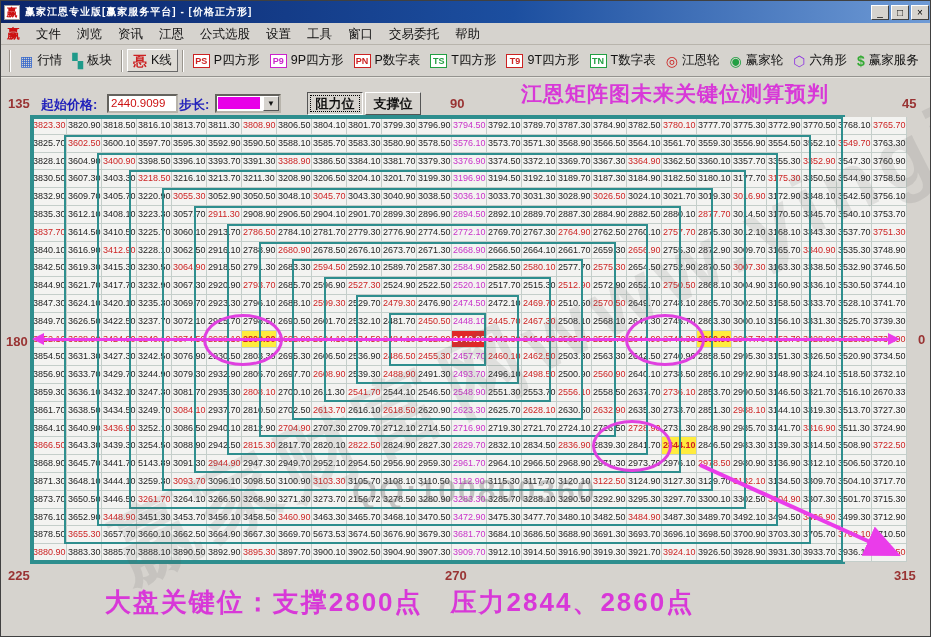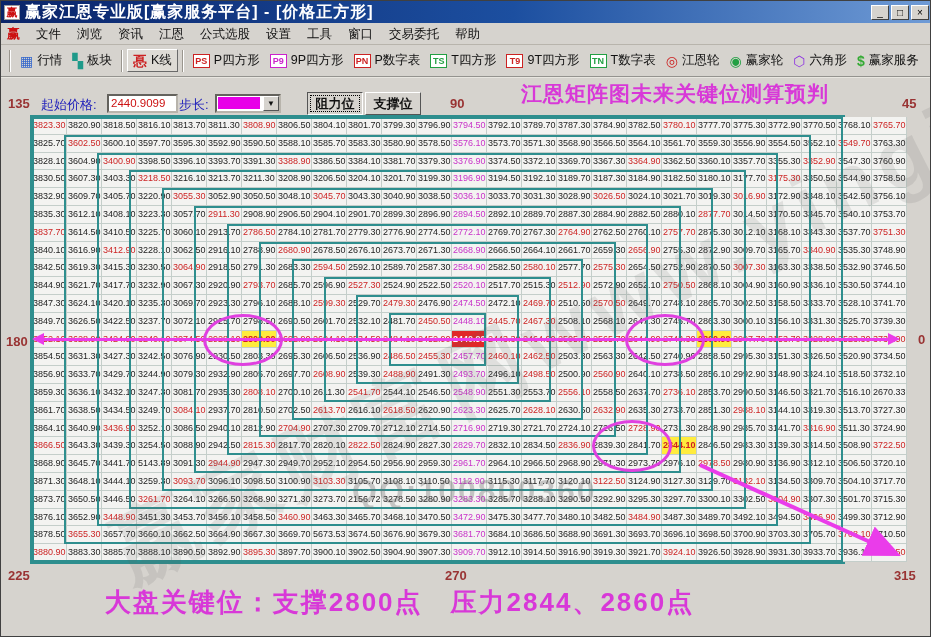--- a/index.html
+++ b/index.html
@@ -3,41 +3,41 @@
 <meta charset="utf-8">
 <style>
   html,body{margin:0;padding:0;background:#888;}
   *{box-sizing:border-box;font-family:"Liberation Sans","DejaVu Sans",sans-serif;}
   .window{position:relative;width:931px;height:637px;background:#d6d3ce;overflow:hidden;border:1px solid #404040;}
   
   .titlebar{position:absolute;left:0;top:0;width:931px;height:22px;
     background:linear-gradient(90deg,#0a246a,#1c4fa0 55%,#6f9bd6);display:flex;align-items:center;padding:0 3px;}
   .titlebar .logo{width:16px;height:15px;background:#fff;color:#cc1111;font-size:11px;font-weight:bold;
     display:flex;align-items:center;justify-content:center;margin-right:5px;border:1px solid #9a9a9a;}
-  .titlebar .ttext{color:#fff;font-size:16px;font-weight:bold;letter-spacing:1px;}
+  .titlebar .ttext{color:#fff;font-size:10px;font-weight:bold;letter-spacing:1px;}
   .winbtns{margin-left:auto;display:flex;gap:2px;}
   .winbtn{width:18px;height:15px;background:#d6d3ce;border:1px solid;border-color:#fff #404040 #404040 #fff;
     font-size:10px;line-height:13px;text-align:center;color:#000;}
   
   .menubar{position:absolute;left:0;top:22px;width:931px;height:22px;background:#d6d3ce;display:flex;align-items:center;border-bottom:1px solid #b8b4ac;}
   .menubar .mlogo{color:#cc1111;font-weight:bold;font-size:13px;padding:0 8px 0 6px;}
   .menu-item{font-size:12.5px;color:#111;padding:2px 8px;cursor:default;}
   
   .toolbar{position:absolute;left:0;top:44px;width:931px;height:33px;background:#d6d3ce;display:flex;align-items:center;
     border-bottom:2px groove #e8e6e0;padding-left:4px;}
   .tsep{width:2px;height:22px;border-left:1px solid #9a968e;border-right:1px solid #fff;margin:0 4px;}
   .tool-item{display:flex;align-items:center;gap:4px;font-size:12.5px;color:#111;padding:2px 5px;white-space:nowrap;}
   .tool-item.raised{border:1px solid;border-color:#fff #6a6a6a #6a6a6a #fff;background:#dedbd5;}
   .badge{display:inline-block;min-width:17px;height:14px;border:1px solid;background:#fff;
     font-size:9px;font-weight:bold;text-align:center;line-height:12px;padding:0 1px;}
   .glyph{font-size:14px;line-height:14px;font-weight:bold;}
   
   .paramrow{position:absolute;left:0;top:77px;width:931px;height:37px;background:#d6d3ce;}
   .anglabel{position:absolute;color:#993333;font-size:13px;font-weight:bold;}
-  .plabel{position:absolute;color:#2222bb;font-size:13px;font-weight:normal;}
+  .plabel{position:absolute;color:#2222bb;font-size:13px;font-weight:bold;}
   .pinput{position:absolute;left:106px;top:2px;width:71px;height:19px;background:#fff;border:2px inset #b8b4ac;
     color:#cc1111;font-size:11.5px;padding:1px 2px;}
   .combo{position:absolute;left:214px;top:2px;width:66px;height:19px;background:#fff;border:2px inset #b8b4ac;display:flex;}
   .combo .swatch{margin:1px;width:42px;height:12px;}
   .combo .drop{margin-left:auto;width:16px;height:100%;background:#d6d3ce;border:1px solid;border-color:#fff #555 #555 #fff;
     font-size:8px;text-align:center;line-height:13px;color:#111;}
   .pbtn{position:absolute;top:0;width:56px;height:23px;background:#d6d3ce;border:1px solid;border-color:#fff #555 #555 #fff;
     font-size:13px;font-weight:bold;color:#111;text-align:center;line-height:21px;}
   .pbtn.focused{outline:1px dotted #000;outline-offset:-4px;border-color:#555 #fff #fff #555;}
   .banner{position:absolute;left:520px;top:2px;width:330px;color:#d838d8;font-size:21px;font-weight:bold;letter-spacing:1px;white-space:nowrap;}

